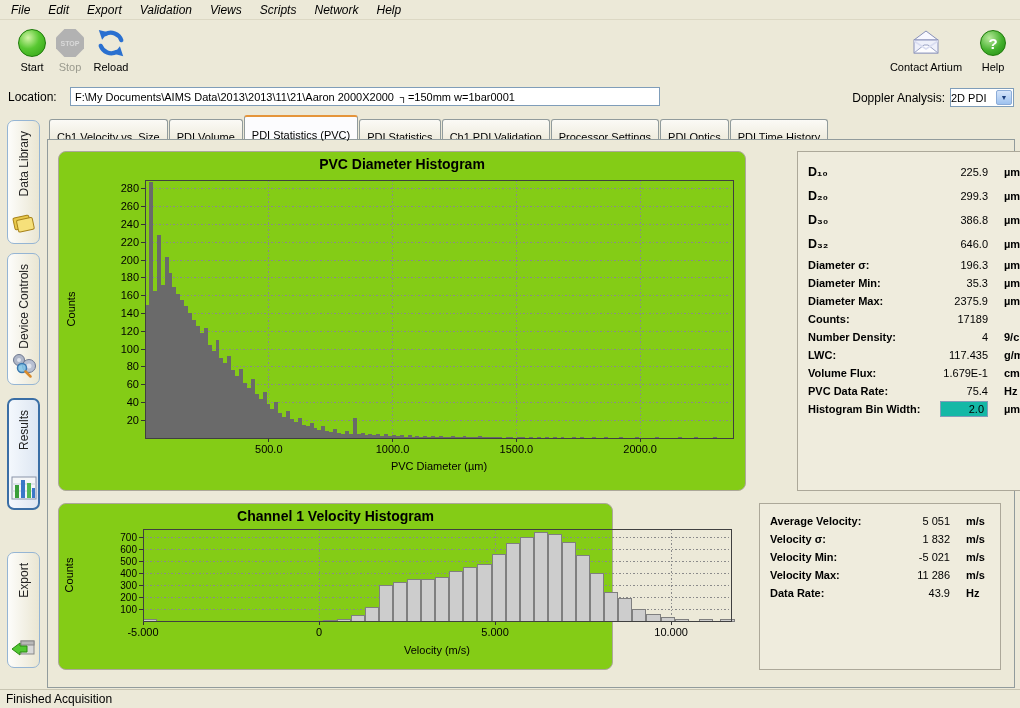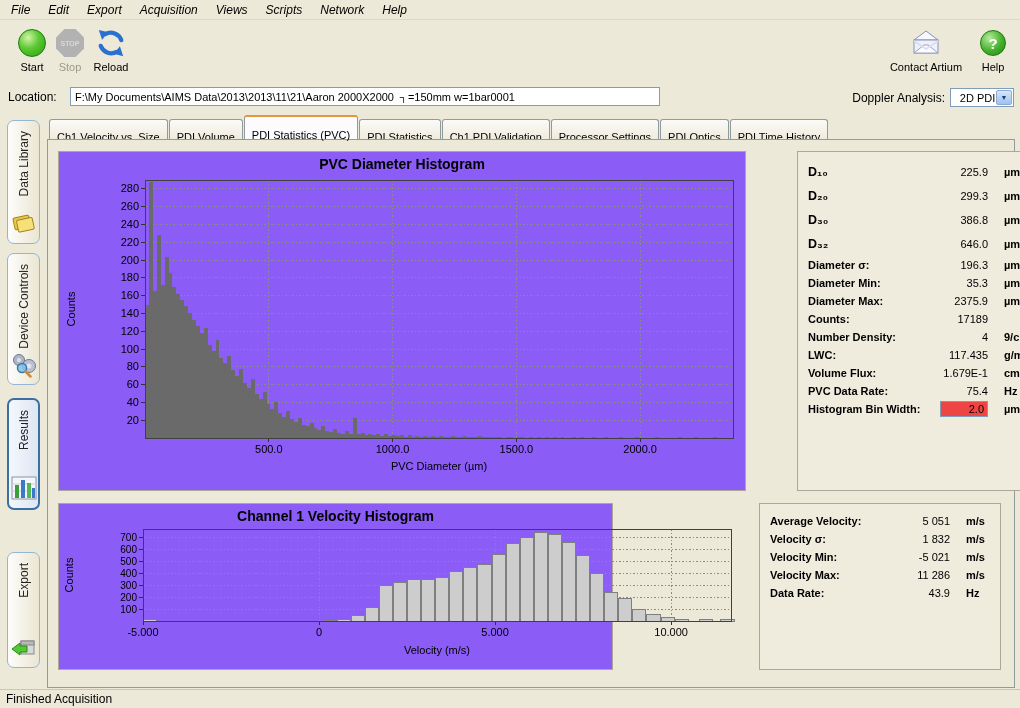--- a/index.html
+++ b/index.html
@@ -22,21 +22,21 @@
   .tool.disabled { color:#9a9a8e; }
   .help-ball { width:26px; height:26px; border-radius:50%; border:1px solid #1c7a08; color:#fff; font-weight:bold; font-size:15px;
     background:radial-gradient(circle at 35% 30%, #b9ea9c, #43b02c 55%, #1f8a12); display:flex; align-items:center; justify-content:center; }
 
   
   .locbar { position:absolute; top:86px; left:0; right:0; height:24px; font-size:12px; }
   .locbar .loclabel { position:absolute; left:8px; top:4px; }
   .locbar input { position:absolute; left:70px; top:1px; width:590px; height:19px; border:1px solid #7F9DB9; background:#fff; font-family:"Liberation Sans",sans-serif; font-size:11px; padding:1px 4px; }
   .doppler { position:absolute; right:6px; top:2px; display:flex; align-items:center; gap:5px; }
   .xp-select { width:64px; height:19px; border:1px solid #7F9DB9; background:#fff; display:flex; align-items:center; position:relative; font-size:11px; cursor:default; }
-  .xp-select .sel-text { padding-left:8px; flex:1;text-align:center; }
+  .xp-select .sel-text { padding-left:0; flex:1; }
   .xp-select .sel-btn { width:16px; height:15px; margin-right:1px; border:1px solid #8cacd8; border-radius:2px;
     background:linear-gradient(#d6e5fa,#9ec2ef); display:flex; align-items:center; justify-content:center; font-size:7px; color:#1a3d7c; }
 
   
   .sidebar { position:absolute; top:110px; left:0; width:47px; bottom:20px; }
   .side-tab { position:absolute; left:7px; width:33px; border:1px solid #95b5d4; border-radius:7px;
     background:linear-gradient(90deg,#fdfdfb,#eae6d2); display:flex; flex-direction:column; align-items:center;
     justify-content:space-between; padding:10px 0 6px; cursor:default; }
   .side-tab.selected { border:2px solid #3a6ea5; background:linear-gradient(90deg,#f4f8fd,#dde6f2); }
   .side-label { writing-mode:vertical-rl; transform:rotate(180deg); font-size:12px; color:#222; white-space:nowrap; }
@@ -44,49 +44,49 @@
 
   
   .main { position:absolute; left:47px; top:110px; right:4px; bottom:20px; }
   .tabstrip { position:absolute; top:5px; left:2px; height:24px; display:flex; align-items:flex-end; }
   .tab { height:20px; line-height:18px; padding:8px 7px; font-size:11px; border:1px solid #919B9C; border-bottom:none;
     border-radius:3px 3px 0 0; background:linear-gradient(#FBFAF6,#EFECDE); margin-right:1px; cursor:default; white-space:nowrap; }
   .tab.active { height:24px; line-height:21px; background:#FCFCFE; border-top:2px solid #E5953B; position:relative; z-index:2; }
   .tabpage { position:absolute; top:29px; left:0; right:1px; bottom:0; border:1px solid #919B9C; background:#ECE9D8; }
 
   .panel { position:absolute; border:1px solid #ACA899; }
-  .chart-panel { background:#8b5cf6; }
+  .chart-panel { background:#84cc16;border-radius:8px; }
   .stats-panel { background:#EFECDD; }
   #pvc-chart { left:10px; top:11px; width:688px; height:340px; }
   #pvc-stats { left:749px; top:11px; width:242px; height:340px; }
   #vel-chart { left:10px; top:363px; width:555px; height:167px; }
   #vel-stats { left:711px; top:363px; width:242px; height:167px; }
 
   .chart-title { text-align:center; font-weight:bold; font-size:14px; padding-top:4px; }
   .chart-panel svg { display:block; margin:0 auto; }
 
   .stats-body { padding-top:8px; }
   .stat-row { display:grid; grid-template-columns:1fr 64px 46px; align-items:center; height:18px; padding:0 4px 0 10px; font-size:11px; }
   .stat-row.big { height:24px; }
   .stat-label { font-weight:bold; }
   .stat-row.big .stat-label { font-size:12.5px; }
   .stat-value { text-align:right; }
   .stat-unit { font-weight:bold; padding-left:16px; }
-  .stat-row input { width:48px; height:16px; justify-self:end; text-align:right; border:1px solid #7F9DB9; font-family:"Liberation Sans",sans-serif; font-size:11px; padding-right:3px; background:#ef4444; }
+  .stat-row input { width:48px; height:16px; justify-self:end; text-align:right; border:1px solid #7F9DB9; font-family:"Liberation Sans",sans-serif; font-size:11px; padding-right:3px; background:#14b8a6; }
 
   .statusbar { position:absolute; left:0; right:0; bottom:0; height:19px; border-top:1px solid #c8c5b2; font-size:12px; padding:2px 0 0 6px; }
 </style>
 </head>
 <body>
 
 <div class="menubar">
     <span class="menu-item">File</span>
     <span class="menu-item">Edit</span>
     <span class="menu-item">Export</span>
-    <span class="menu-item">Acquisition</span>
+    <span class="menu-item">Validation</span>
     <span class="menu-item">Views</span>
     <span class="menu-item">Scripts</span>
     <span class="menu-item">Network</span>
     <span class="menu-item">Help</span>
   </div>
 
 <div class="toolbar">
   <div class="tool" style="left:10px;width:44px;">
     <div class="ticon">
         <div class="start-ball"></div>

